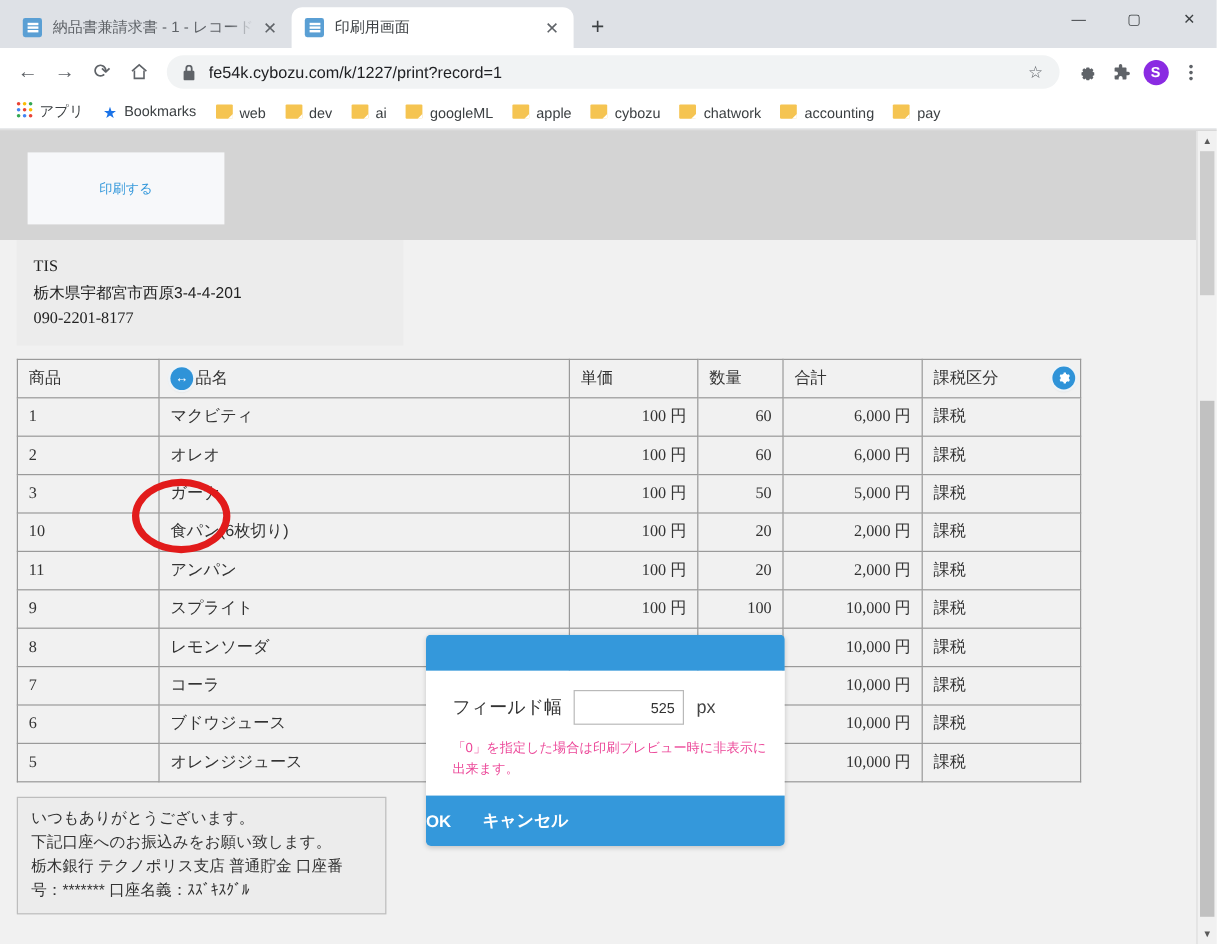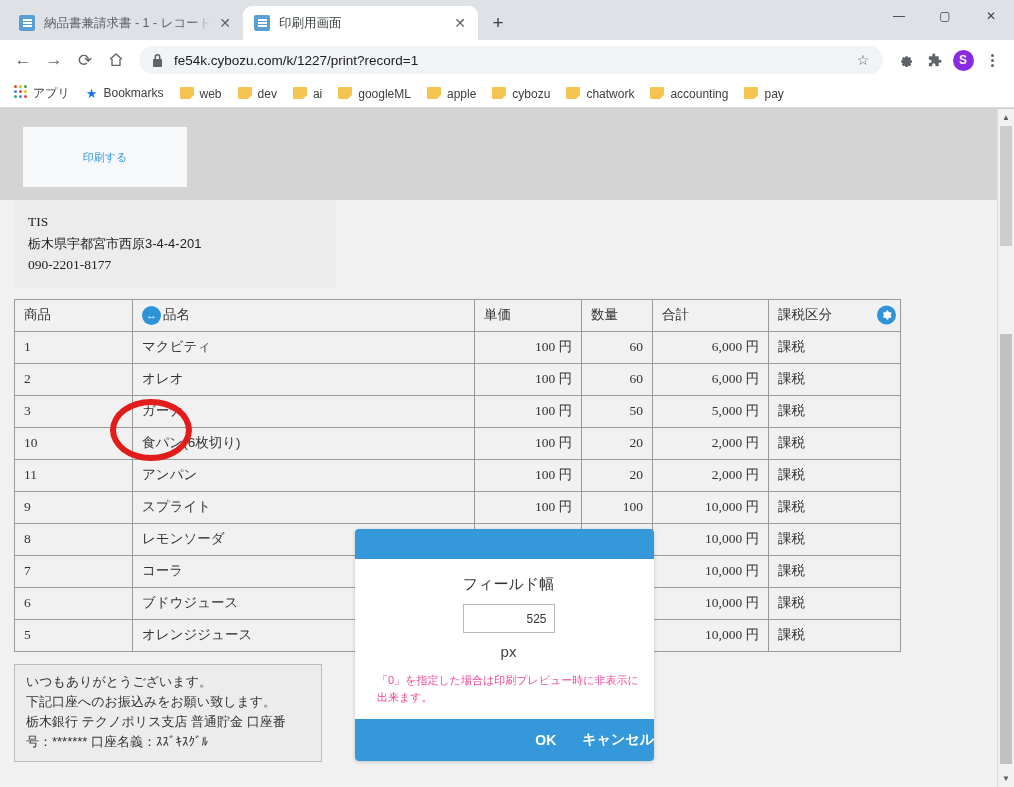--- a/index.html
+++ b/index.html
@@ -177,34 +177,34 @@
   }
 
   
   .dialog {
     position: absolute; left: 355px; top: 420px; width: 299px;
     border-radius: 4px; overflow: hidden; z-index: 50;
     box-shadow: 0 1px 4px rgba(0,0,0,.18);
   }
   .dlg-head { height: 30px; background: #3498db; }
   .dlg-body { background: #ffffff; padding: 16px 14px 14px 22px; }
-  .dlg-row { display: flex; align-items: center; gap: 10px; flex-direction: column; }
+  .dlg-row { display: flex; align-items: center; gap: 10px; }
   .dlg-label { font-size: 15px; color: #333; }
   .dlg-input {
     width: 92px; height: 29px; border: 1px solid #b9b9b9; background: #fff;
     text-align: right; padding: 0 7px; font-size: 12px; color: #333;
     font-family: "Liberation Sans","DejaVu Sans",sans-serif;
   }
   .dlg-unit { font-size: 15px; color: #444; }
   .dlg-note {
     margin-top: 12px; color: #ec4899; font-size: 11px; line-height: 1.5;
   }
   .dlg-foot {
     background: #3498db; height: 42px; display: flex; align-items: center;
-    justify-content: flex-end; gap: 26px; color: #fff;
+    justify-content: flex-start; gap: 26px; color: #fff;
   }
   .dlg-foot span { font-size: 14px; font-weight: bold; }
 
   
   .scrollbar {
     position: absolute; right: 0; top: 0; bottom: 0; width: 17px;
     background: #f1f1f1; border-left: 1px solid #dcdcdc;
   }
   .sb-arrow {
     height: 17px; display: flex; align-items: center; justify-content: center;

